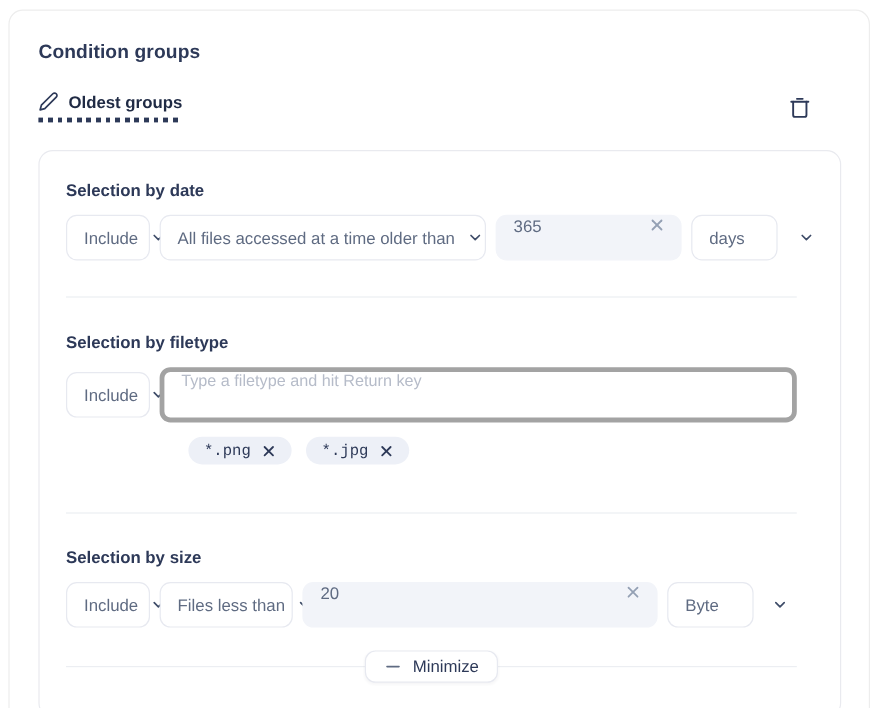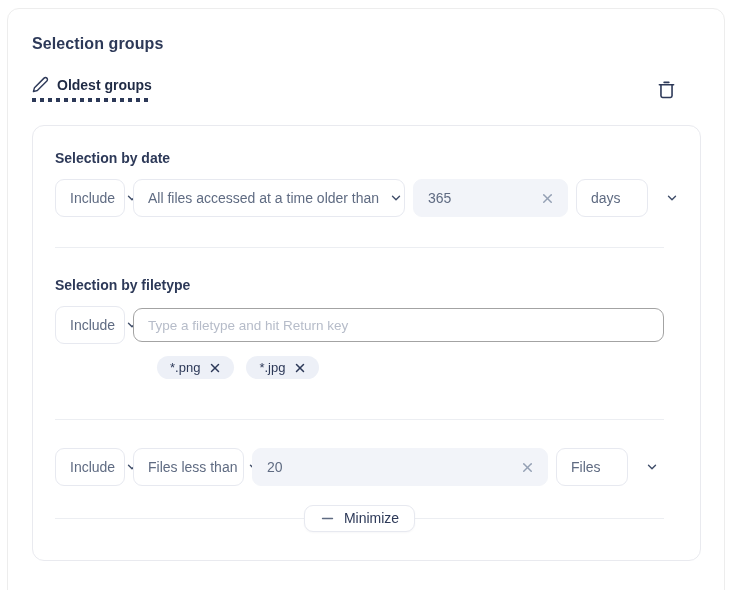--- a/index.html
+++ b/index.html
@@ -96,62 +96,63 @@
   .w-include   { width: 70px; }
   .w-cond-date { width: 272px; }
   .w-cond-size { width: 111px; }
   .w-unit      { width: 72px; gap: 44px; }
   .value-field {
     height: 38px;
     background: #f2f4f9;
     border: 1px solid #f2f4f9;
     border-radius: 9px;
     display: flex;
-    align-items: center;
+    align-items: flex-start;
     padding: 0 12px 0 14px;
   }
   .value-field input {
     flex: 1;
     min-width: 0;
     border: none;
     background: transparent;
     outline: none;
     font-size: 14px;
     color: #5f6b82;
     font-family: "Liberation Sans", "DejaVu Sans", sans-serif;
   }
   .w-val-date { width: 155px; }
   .w-val-size { width: 296px; gap: 12px; }
   .clear-btn {
     background: none; border: none; cursor: pointer;
     color: #94a0b4; display: flex; align-items: center; padding: 0;
   }
   .text-field {
     flex: 1;
-    height: 34px;
-    background: #ffffff;
-    border: 1px solid #a3a3a3;
+    height: 46px;
+    background: #ffffff;
+    border: 4px solid #a3a3a3;
     border-radius: 9px;
     display: flex;
-    align-items: center;
+    align-items: flex-start;
     padding: 0 14px;
   }
   .text-field input {
     width: 100%;
     border: none; background: transparent; outline: none;
     font-size: 13.5px;
     color: #5f6b82;
     font-family: "Liberation Sans", "DejaVu Sans", sans-serif;
   }
   .text-field input::placeholder { color: #b6bcc9; opacity: 1; }
   .tags-row {
     margin-top: 12px;
     margin-left: 102px;
     display: flex;
     gap: 12px;
+    font-family: Liberation Mono, monospace;
   }
   .tag {
     height: 23px;
     background: #edf0f7;
     border-radius: 12px;
     display: flex;
     align-items: center;
     gap: 9px;
     padding: 0 13px;
     font-size: 13px;
@@ -197,21 +198,21 @@
     color: #2d3958;
     box-shadow: 0 1px 2px rgba(45,57,88,0.04);
   }
   .minimize-btn .dash { color: #5f6b82; }
 </style>
 </head>
 <body>
 
 <div class="outer-card">
 
-  <div class="page-title">Selection groups</div>
+  <div class="page-title">Condition groups</div>
 
   <div class="group-header">
     <div class="group-name-wrap">
       <div class="group-name-row">
         <span class="icon">
           <svg width="17" height="17" viewBox="0 0 24 24" fill="none" stroke="currentColor" stroke-width="2" stroke-linecap="round" stroke-linejoin="round">
               <path d="M17 3a2.828 2.828 0 1 1 4 4L7.5 20.5 2 22l1.5-5.5L17 3z"></path>
             </svg>
         </span>
         <span class="group-name">Oldest groups</span>
@@ -303,20 +304,21 @@
                 <line x1="19" y1="5" x2="5" y2="19"></line>
               </svg>
           </button>
         </div>
       </div>
     </div>
 
     <hr class="divider divider-2">
 
     <div>
+      <div class="section-heading">Selection by size</div>
       <div class="control-row">
         <div class="dd-btn w-include">
           <span>Include</span>
           <span class="icon chev">
             <svg width="14" height="14" viewBox="0 0 24 24" fill="none" stroke="currentColor" stroke-width="2.4" stroke-linecap="round" stroke-linejoin="round">
                 <polyline points="6 9 12 15 18 9"></polyline>
               </svg>
           </span>
         </div>
         <div class="dd-btn w-cond-size">
@@ -330,21 +332,21 @@
         <div class="value-field w-val-size">
           <input type="text" value="20" style="">
           <button class="clear-btn">
             <svg width="15" height="15" viewBox="0 0 24 24" fill="none" stroke="currentColor" stroke-width="2.4" stroke-linecap="round">
                 <line x1="6" y1="6" x2="18" y2="18"></line>
                 <line x1="18" y1="6" x2="6" y2="18"></line>
               </svg>
           </button>
         </div>
         <div class="dd-btn w-unit">
-          <span>Files</span>
+          <span>Byte</span>
           <span class="icon chev">
             <svg width="14" height="14" viewBox="0 0 24 24" fill="none" stroke="currentColor" stroke-width="2.4" stroke-linecap="round" stroke-linejoin="round">
                 <polyline points="6 9 12 15 18 9"></polyline>
               </svg>
           </span>
         </div>
       </div>
     </div>
 
     <div class="minimize-row">

